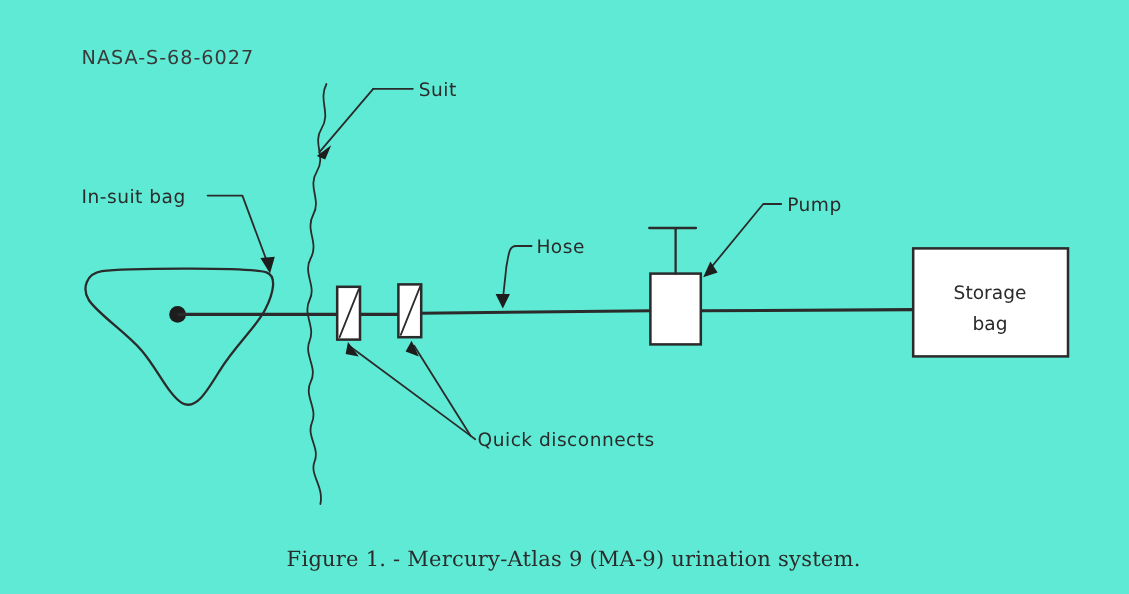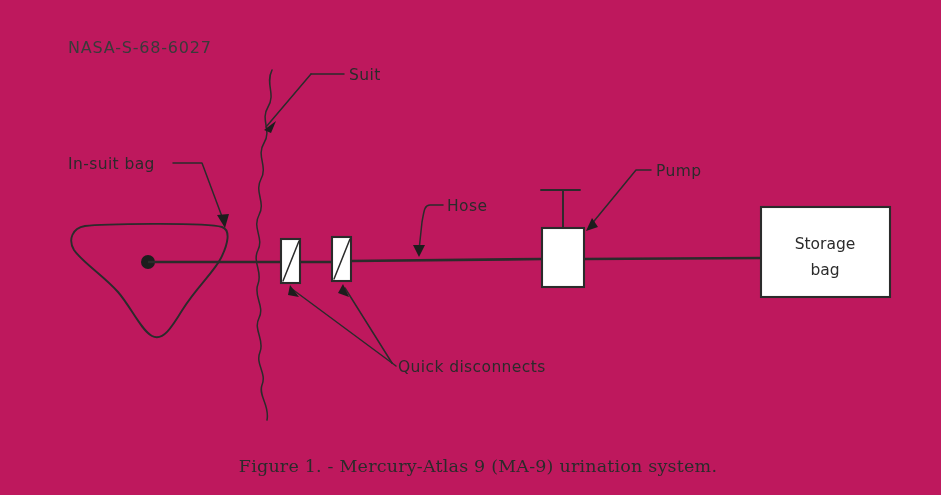--- a/index.html
+++ b/index.html
@@ -10,21 +10,21 @@
   body {
     width: 941px;
     height: 495px;
     overflow: hidden;
     font-family: "DejaVu Sans", sans-serif;
   }
   #page {
     position: relative;
     width: 941px;
     height: 495px;
-    background: #be185d;
+    background: #5eead4;
   }
   #diagram-svg {
     position: absolute;
     left: 0;
     top: 0;
     width: 941px;
     height: 495px;
   }
   .label-text {
     font-family: "DejaVu Sans", sans-serif;

